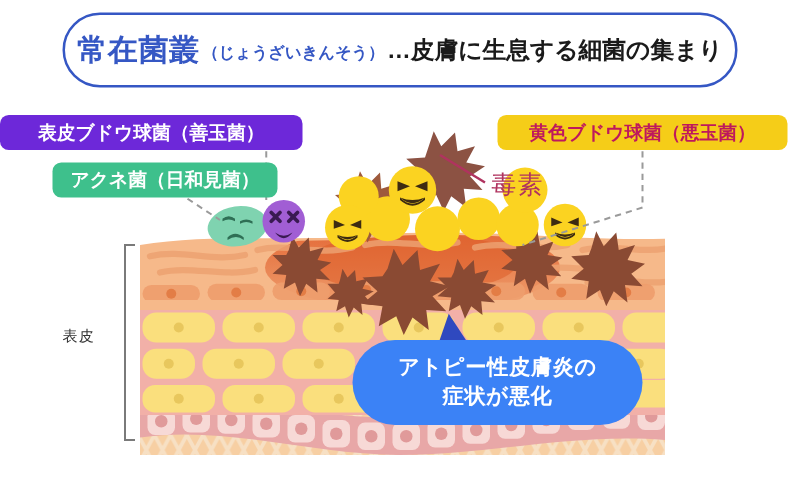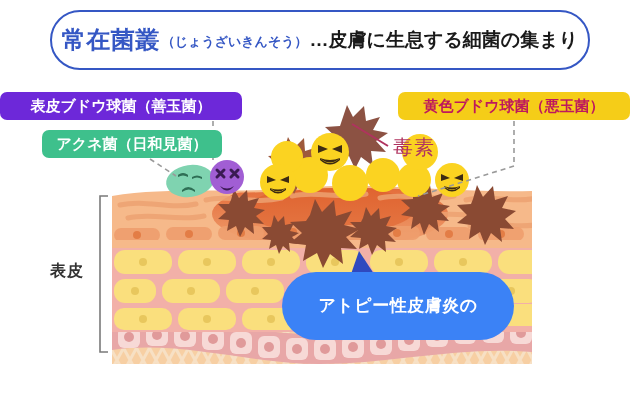--- a/index.html
+++ b/index.html
@@ -102,22 +102,22 @@
     font-weight: normal;
     letter-spacing: 1px;
   }
 
   
   #epidermis-label {
     position: absolute;
     left: 50px;
     top: 261px;
     color: #333333;
-    font-size: 16px;
-    font-weight: bold;
+    font-size: 12px;
+    font-weight: normal;
     letter-spacing: 1px;
   }
 
   
   #bubble {
     position: absolute;
     left: 282px;
     top: 272px;
     width: 232px;
     height: 68px;
@@ -397,15 +397,16 @@
     <span>黄色ブドウ球菌（悪玉菌）</span>
   </div>
 
   <div id="toxin-label">毒素</div>
 
   <div id="epidermis-label">表皮</div>
 
   <div id="bubble-tail"></div>
   <div id="bubble">
     <span>アトピー性皮膚炎の</span>
+    <span>症状が悪化</span>
   </div>
 
 </div>
 
 </body></html>

